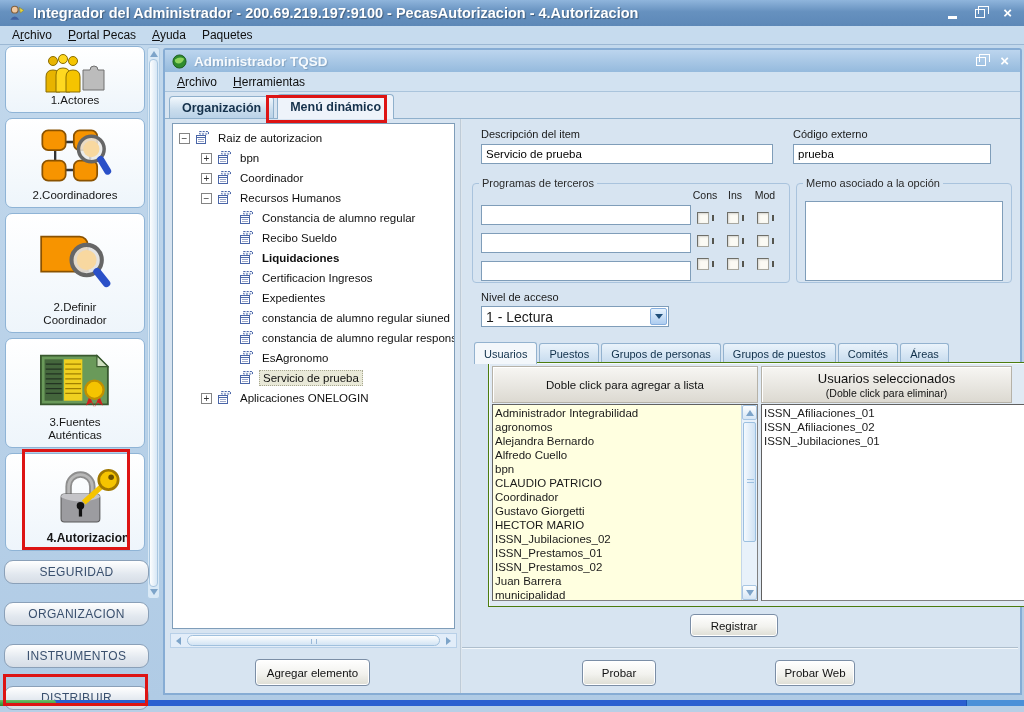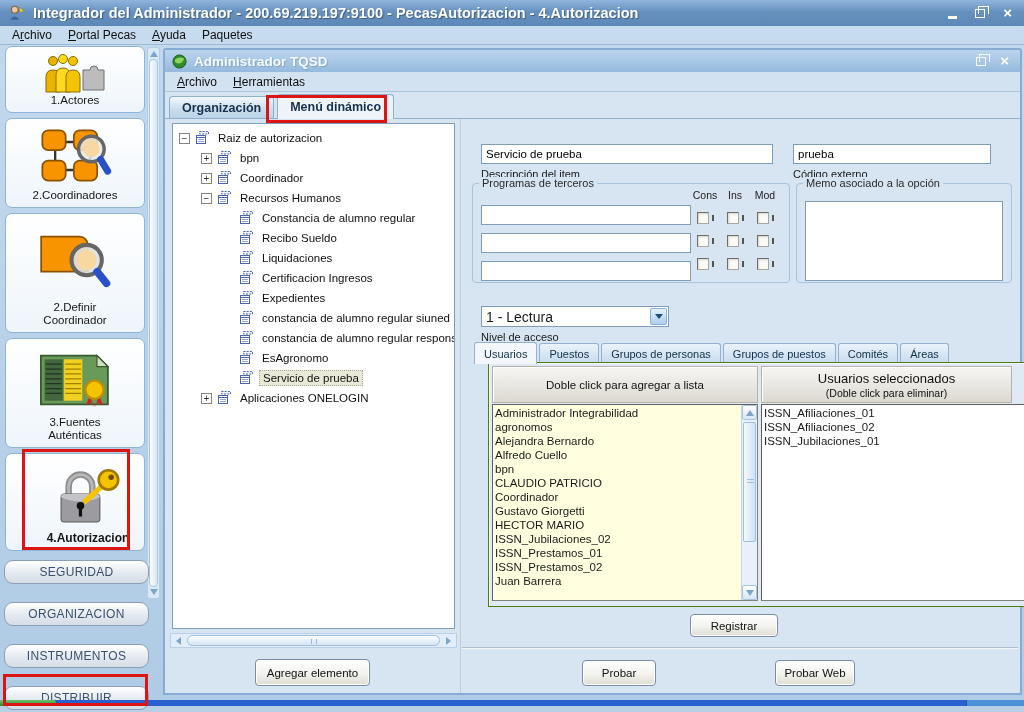--- a/index.html
+++ b/index.html
@@ -107,21 +107,21 @@
     border-left:1px solid #9ab8d8;border-right:1px solid #9ab8d8;}
   .btn{background:linear-gradient(#ffffff,#f2f2ee 55%,#ddddd4);border:1px solid #7b8ea6;
     border-radius:4px;font-family:"Liberation Sans",sans-serif;font-size:11.5px;color:#111;
     box-shadow:inset 0 0 0 1px #fff;}
   .add-el{position:absolute;left:90px;top:540px;width:115px;height:27px;}
   .v-divider{position:absolute;left:295px;top:0;bottom:0;width:2px;
     background:linear-gradient(to right,#aebecd,#eef3f8);}
 
   
   .form-pane{position:absolute;left:297px;top:0;right:0;bottom:0;font-size:11px;color:#1a1a1a;}
-  .f-label{position:absolute;font-size:11px;margin-top:40px;}
+  .f-label{position:absolute;font-size:11px;}
   .lbl-desc{left:19px;top:9px;}
   .lbl-cod{left:331px;top:9px;}
   .f-input{position:absolute;height:20px;border:1px solid #7f9db9;background:#fff;
     font-family:"Liberation Sans",sans-serif;font-size:11.5px;padding:1px 4px;}
   .in-desc{left:19px;top:25px;width:292px;}
   .in-cod{left:331px;top:25px;width:198px;}
   .gbox{position:absolute;border:1px solid #a9c3dd;border-radius:4px;margin:0;padding:0;}
   .gbox legend{font-size:11px;color:#2a2a2a;margin-left:6px;padding:0 3px;background:#d7e4f1;}
   .gb-prog{left:10px;top:58px;width:318px;height:106px;}
   .prog-in{width:210px;left:8px;}
@@ -440,21 +440,21 @@
                     <svg width="15" height="14" viewBox="0 0 15 14">
                       <rect x="1.5" y="4.5" width="9" height="8" fill="#fff" stroke="#4a66a8"></rect>
                       <line x1="2" y1="6.5" x2="10" y2="6.5" stroke="#4a66a8"></line>
                       <line x1="3" y1="8.5" x2="9" y2="8.5" stroke="#9aa6c8"></line>
                       <line x1="3" y1="10.5" x2="9" y2="10.5" stroke="#9aa6c8"></line>
                       <rect x="4.5" y="0.5" width="9" height="2.5" fill="#eef2fa" stroke="#4a66a8" stroke-dasharray="2 1.2"></rect>
                     </svg>
                   </span>
                   <span class="tree-label">Recibo Sueldo</span>
                 </div>
-                <div class="tree-row" style="padding-left: 66px;">
+                <div class="tree-row" style="padding-left: 66px; font-weight: bold;">
                   <span class="tree-ico">
                     <svg width="15" height="14" viewBox="0 0 15 14">
                       <rect x="1.5" y="4.5" width="9" height="8" fill="#fff" stroke="#4a66a8"></rect>
                       <line x1="2" y1="6.5" x2="10" y2="6.5" stroke="#4a66a8"></line>
                       <line x1="3" y1="8.5" x2="9" y2="8.5" stroke="#9aa6c8"></line>
                       <line x1="3" y1="10.5" x2="9" y2="10.5" stroke="#9aa6c8"></line>
                       <rect x="4.5" y="0.5" width="9" height="2.5" fill="#eef2fa" stroke="#4a66a8" stroke-dasharray="2 1.2"></rect>
                     </svg>
                   </span>
                   <span class="tree-label">Liquidaciones</span>
@@ -659,20 +659,21 @@
                     <div class="list-row">Alfredo Cuello</div>
                     <div class="list-row">bpn</div>
                     <div class="list-row">CLAUDIO PATRICIO</div>
                     <div class="list-row">Coordinador</div>
                     <div class="list-row">Gustavo Giorgetti</div>
                     <div class="list-row">HECTOR MARIO</div>
                     <div class="list-row">ISSN_Jubilaciones_02</div>
                     <div class="list-row">ISSN_Prestamos_01</div>
                     <div class="list-row">ISSN_Prestamos_02</div>
                     <div class="list-row">Juan Barrera</div>
+                    <div class="list-row">municipalidad</div>
                   </div>
                 <div class="list-vscroll">
                   <span class="vs-btn vs-up">
                       <span class="tri-up" style="margin:0;"></span>
                     </span>
                   <span class="vs-thumb">
                       <span class="vs-grip"></span>
                     </span>
                   <span class="vs-btn vs-down">
                       <span class="tri-down" style="margin:0;"></span>

